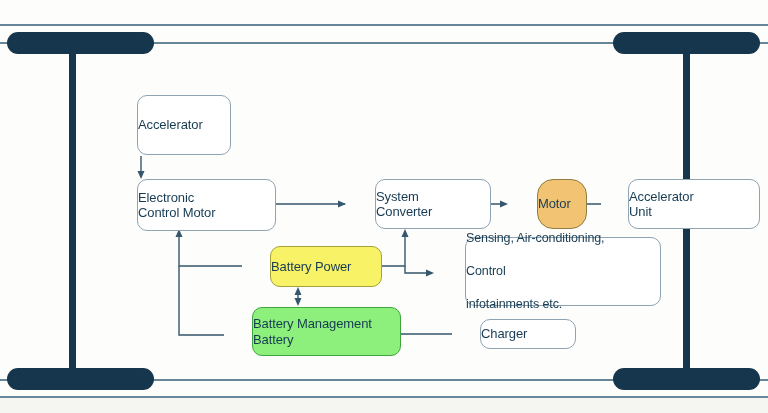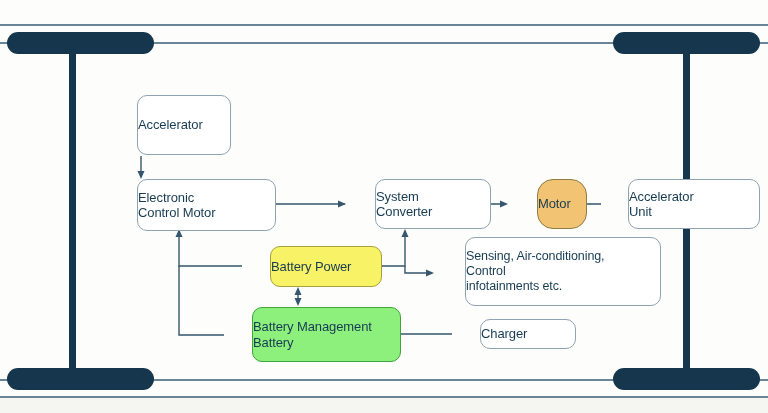--- a/index.html
+++ b/index.html
@@ -36,22 +36,22 @@
   .node.green{background:var(--green-fill);border-color:var(--green-border);}
   .node.orange{background:var(--orange-fill);border-color:var(--orange-border);border-radius:16px;}
   .wheel,.axle{z-index:2;}
   
   #accelerator{left:109px;top:95px;width:94px;height:60px;}
   #ecu{left:109px;top:179px;width:139px;height:52px;}
   #power-converter{left:347px;top:179px;width:116px;height:50px;}
   #motor{left:509px;top:179px;width:50px;height:50px;}
   #mechanical-drive{left:600px;top:179px;width:132px;height:50px;}
   #battery-pack{left:242px;top:246px;width:112px;height:41px;}
-  #bms{left:224px;top:307px;width:149px;height:55px;}
-  #sensing{left:437px;top:237px;width:196px;height:69px;font-size:12.5px;}
+  #bms{left:224px;top:307px;width:149px;height:49px;}
+  #sensing{left:437px;top:237px;width:196px;height:69px;font-size:12.5px;gap:18px;}
   #charger{left:452px;top:319px;width:96px;height:30px;}
 </style>
 </head>
 <body>
 
 <div class="stage">
 
   <div class="rail thin" style="top:24px"></div>
   <div class="rail" style="top:42px"></div>
   <div class="rail" style="top:379px"></div>

